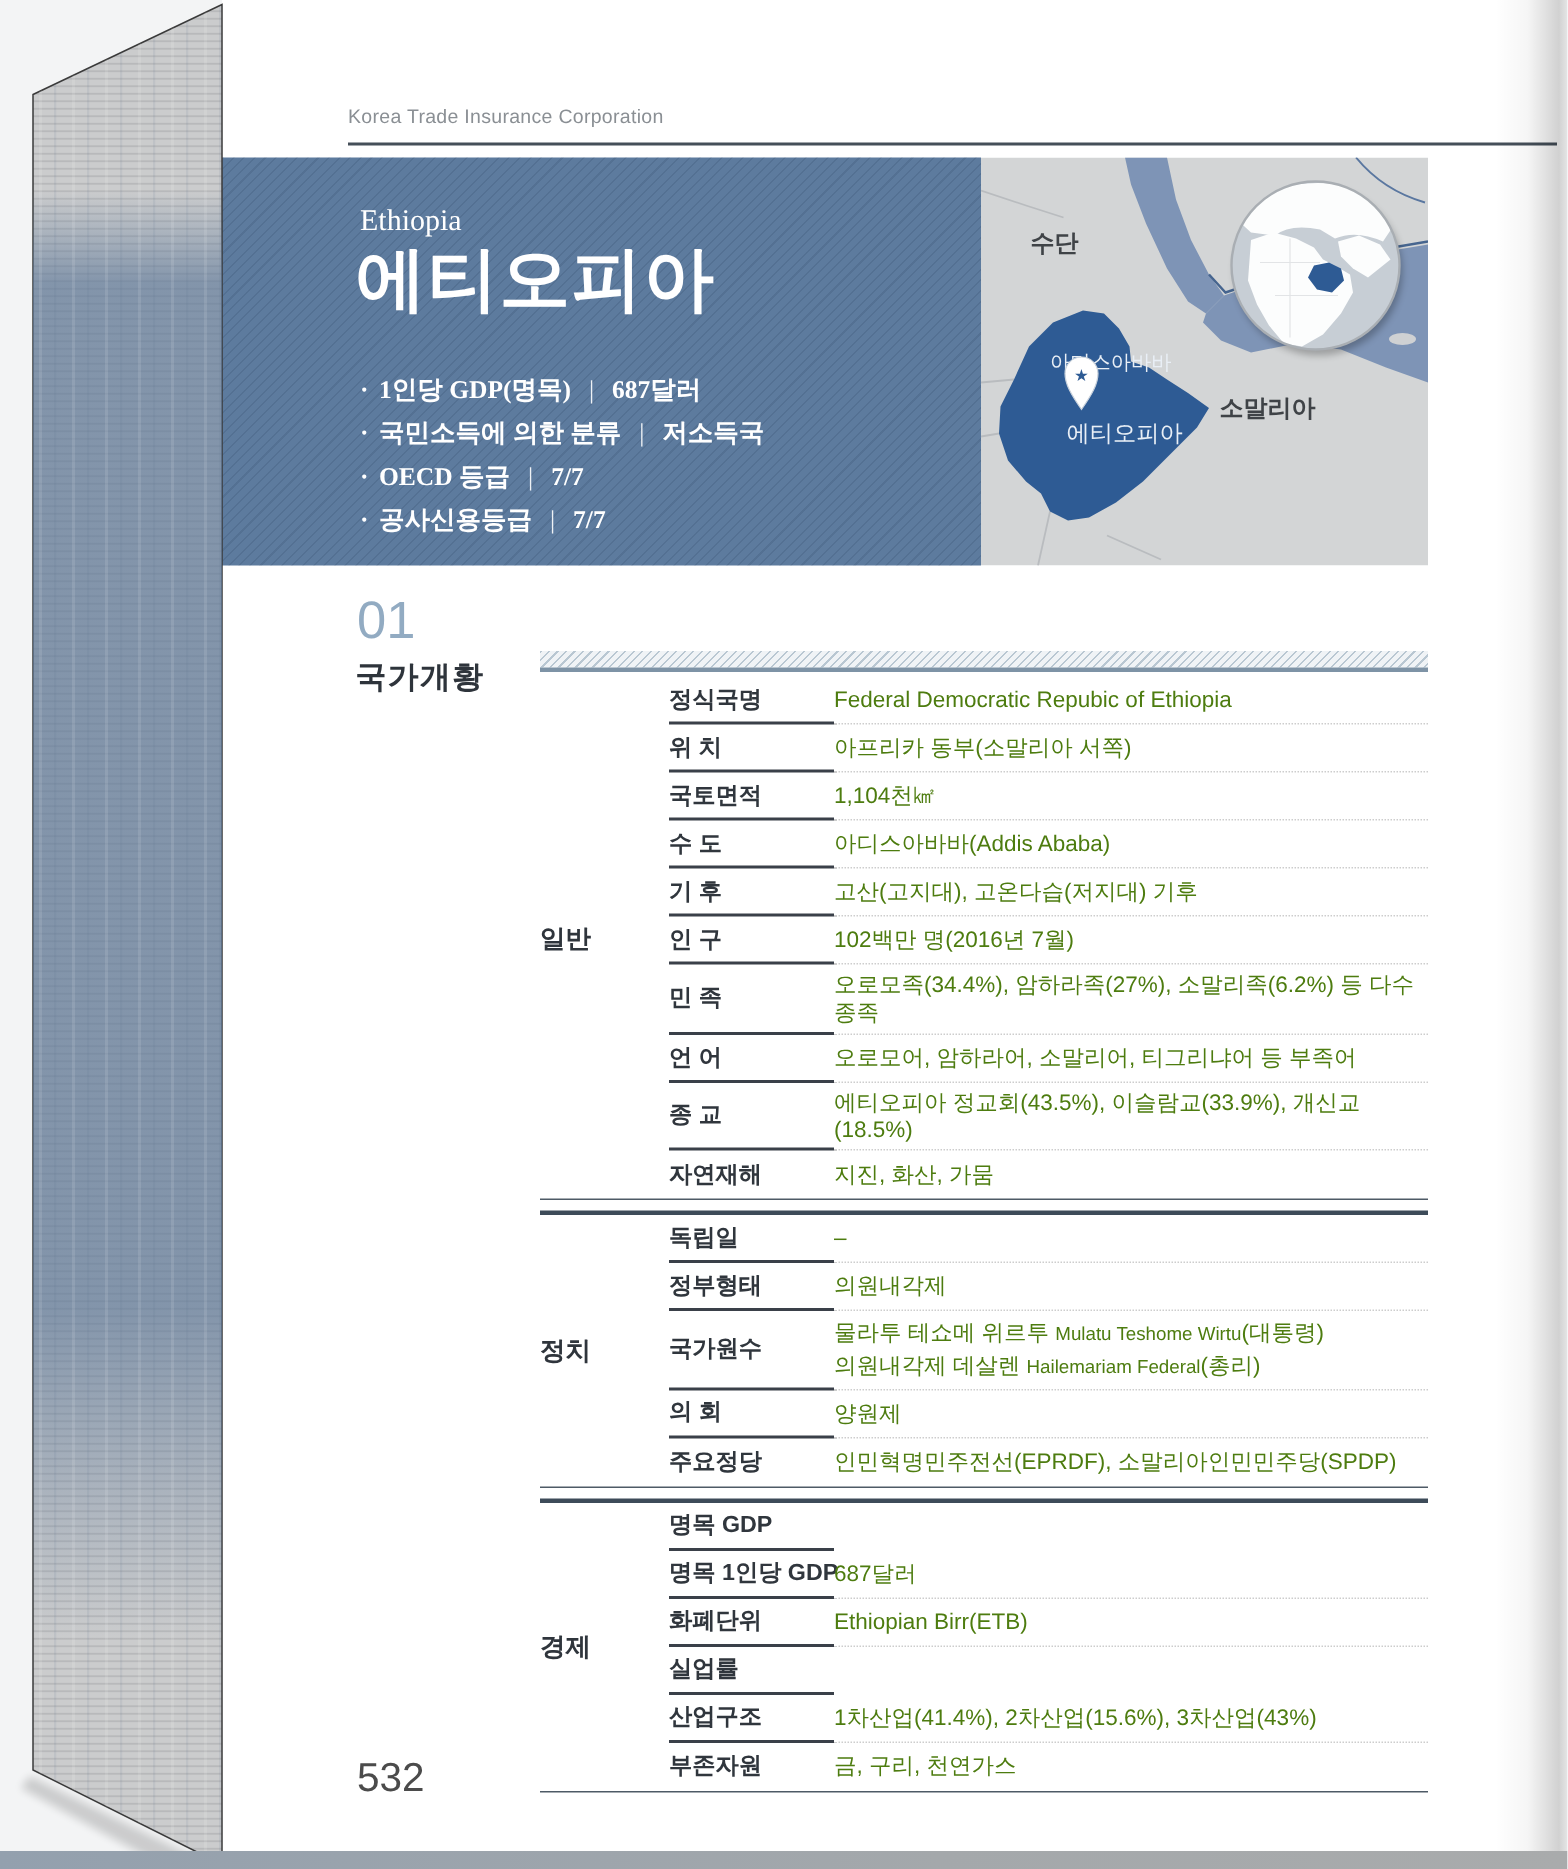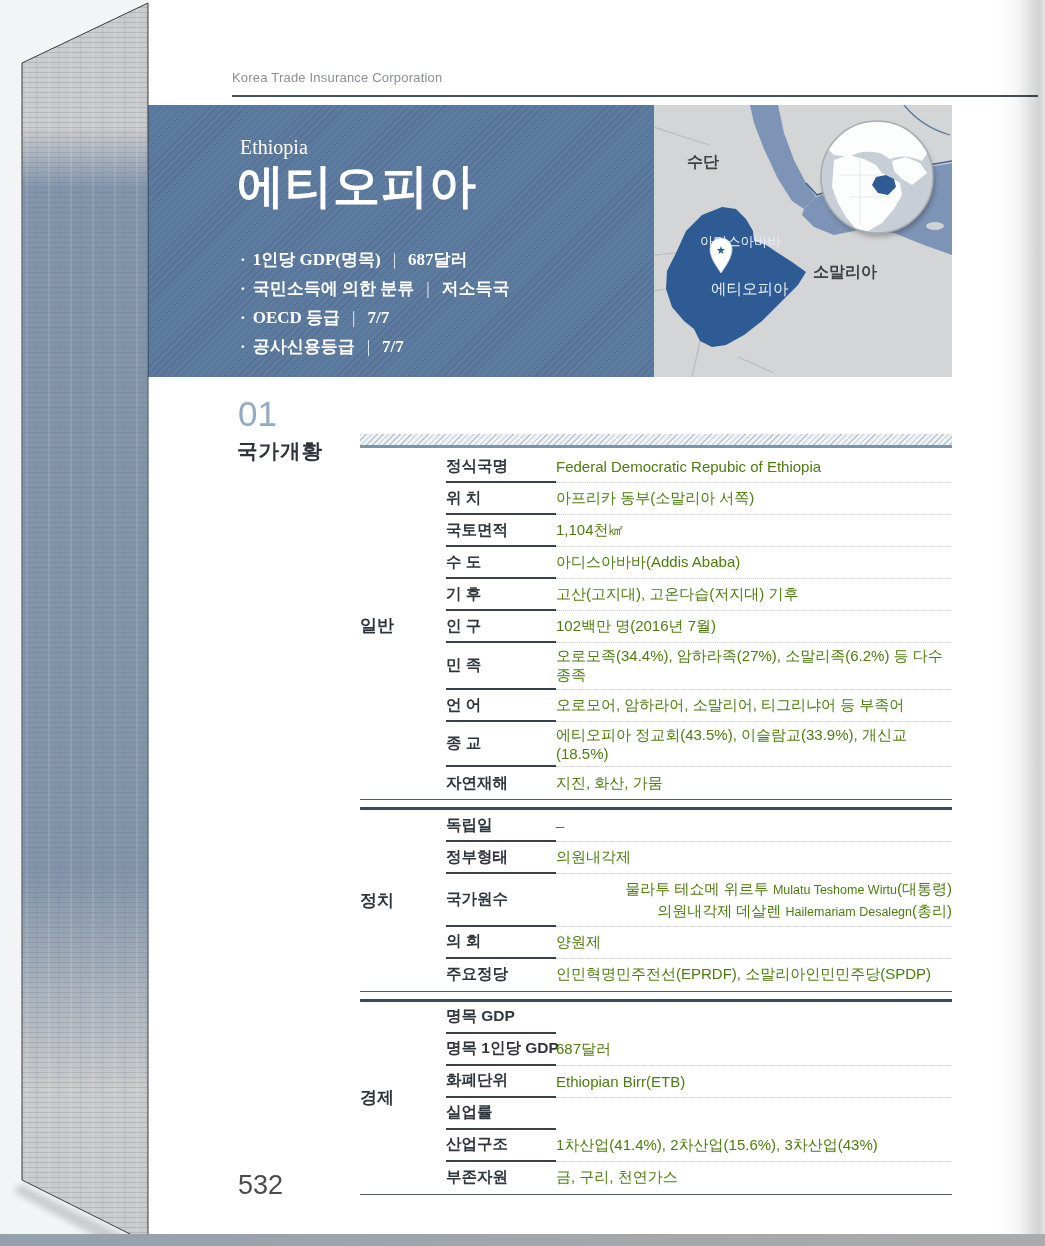--- a/index.html
+++ b/index.html
@@ -66,21 +66,21 @@
     width:110px;display:flex;align-items:center;white-space:nowrap;
     font-size:15.5px;font-weight:bold;color:#30363d;
     border-bottom:2px solid #3a4049;
   }
   .rvalue{
     flex:1;display:flex;flex-direction:column;justify-content:center;
     font-size:15px;color:#4d7c0f;
     border-bottom:1px dotted #cdcdcd;padding:4px 0;
   }
   .trow:last-child .rlabel,.trow:last-child .rvalue{border-bottom:none;}
-  .vline{line-height:1.45;text-align:right;}
+  .vline{line-height:1.45;}
   .en-small{font-size:12.5px;}
   
   .page-num{position:absolute;left:238px;top:1170px;font-size:27px;font-weight:300;color:#4b4b4b;}
   
   .stack{position:absolute;left:0;top:0;width:170px;height:1246px;}
 </style>
 </head>
 <body>
 
 <div class="page"></div>
@@ -244,21 +244,21 @@
             <div class="rvalue">–</div>
           </div>
           <div class="trow">
             <div class="rlabel">정부형태</div>
             <div class="rvalue">의원내각제</div>
           </div>
           <div class="trow">
             <div class="rlabel">국가원수</div>
             <div class="rvalue">
               <div class="vline"><span>물라투 테쇼메 위르투 </span><span class="en-small">Mulatu Teshome Wirtu</span><span>(대통령)</span></div>
-              <div class="vline"><span>의원내각제 데살렌 </span><span class="en-small">Hailemariam Desalegn</span><span>(총리)</span></div>
+              <div class="vline"><span>의원내각제 데살렌 </span><span class="en-small">Hailemariam Federal</span><span>(총리)</span></div>
             </div>
           </div>
           <div class="trow">
             <div class="rlabel">의 회</div>
             <div class="rvalue">양원제</div>
           </div>
           <div class="trow">
             <div class="rlabel">주요정당</div>
             <div class="rvalue">인민혁명민주전선(EPRDF), 소말리아인민민주당(SPDP)</div>
           </div>

